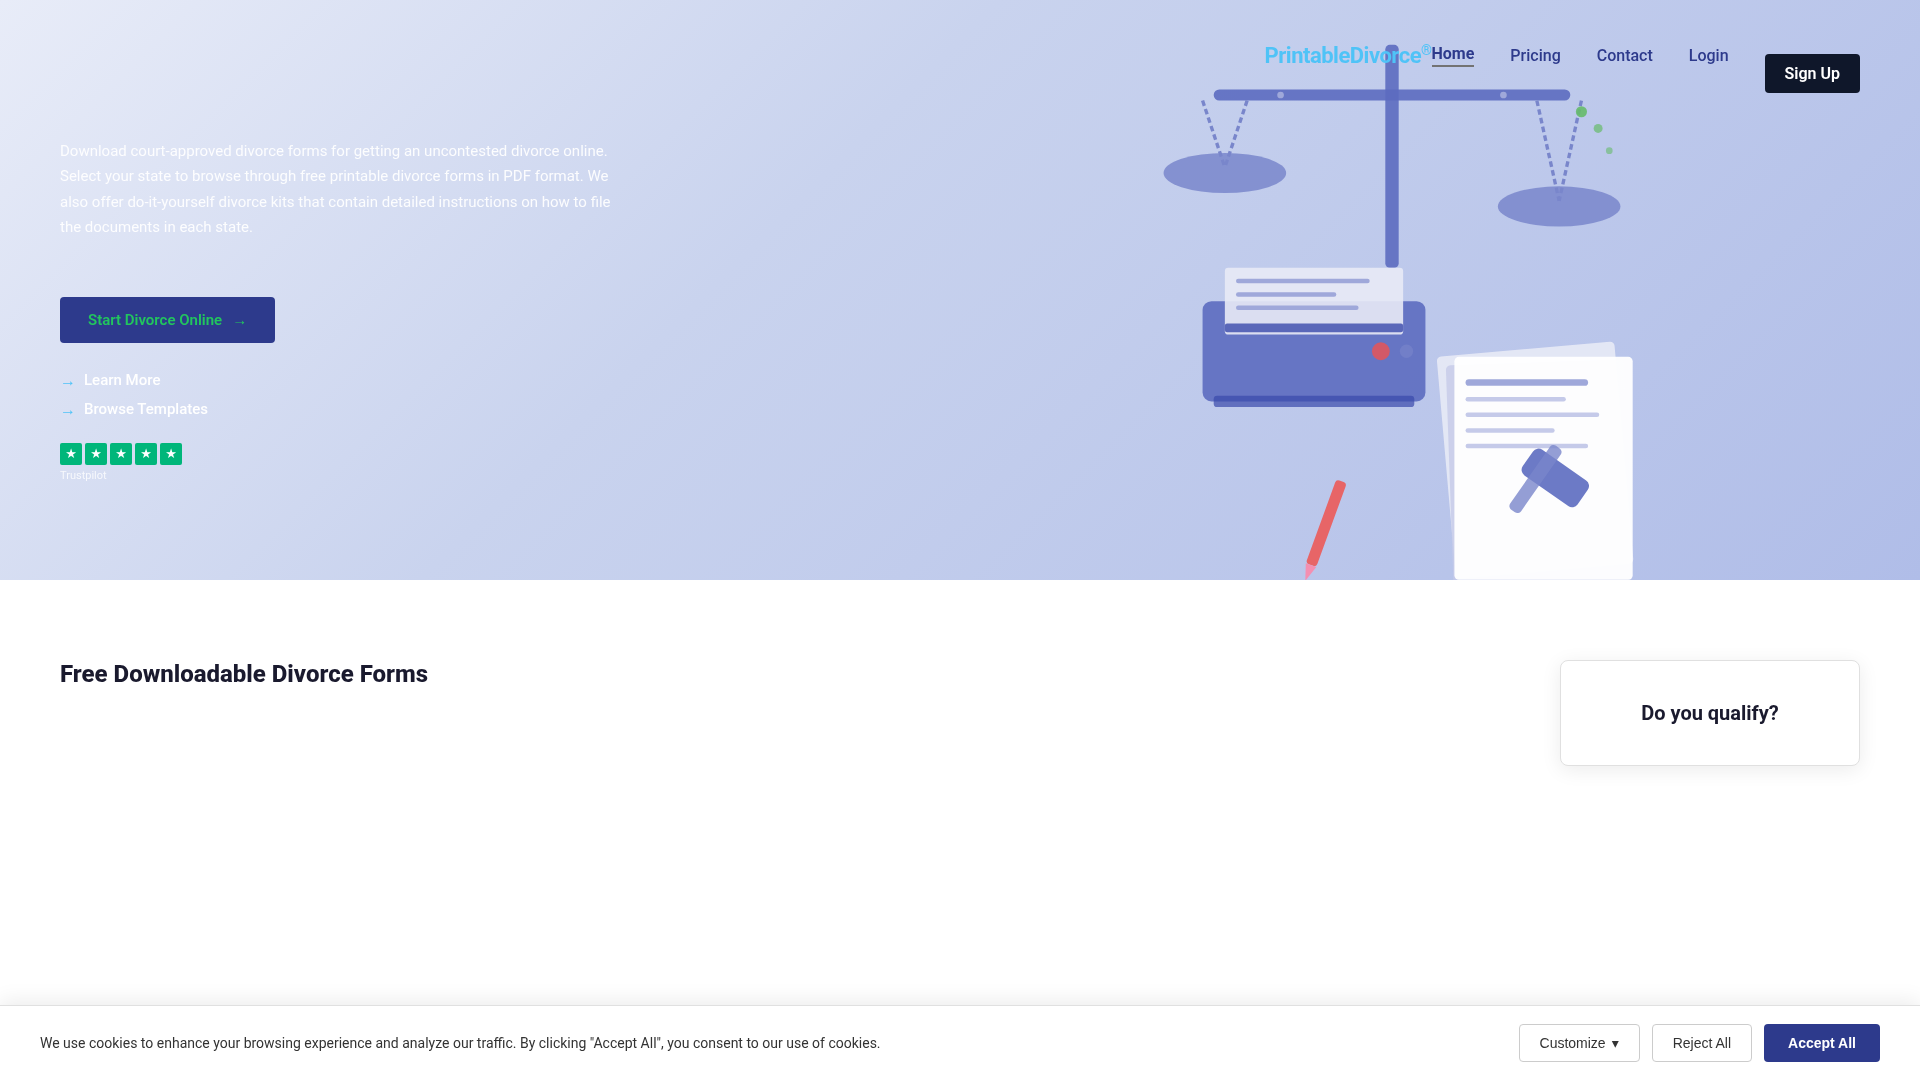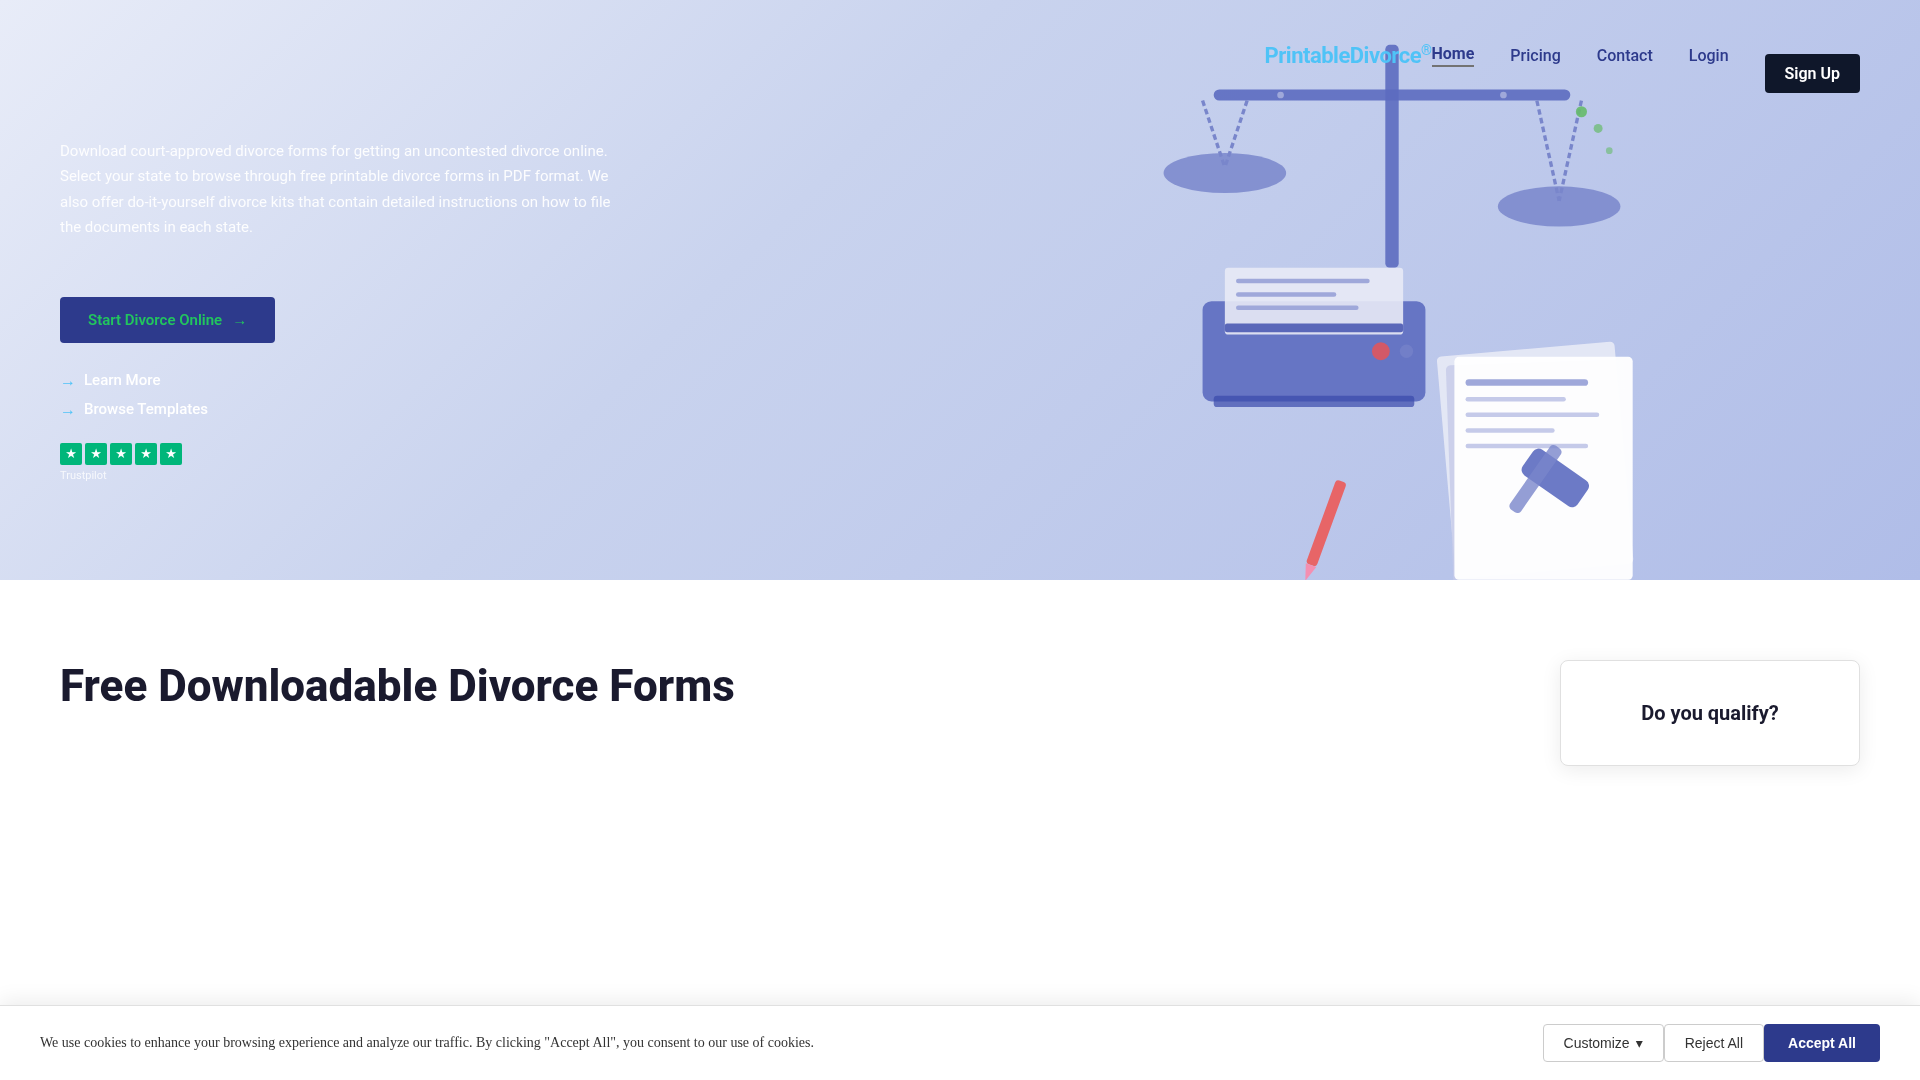--- a/index.html
+++ b/index.html
@@ -127,21 +127,21 @@
       padding: 80px 60px 60px 60px;
       gap: 60px;
       background: #fff;
     }
     .section-two-left { flex: 1; }
     .section-two-right {
       width: 300px;
       min-height: 200px;
     }
     .section-title {
-      font-size: 44px;
+      font-size: 24px;
       font-weight: 800;
       color: #1a1a2e;
       margin-bottom: 16px;
     }
 
     
     .qualify-card {
       background: #fff;
       border: 1px solid #e0e0e0;
       border-radius: 8px;
@@ -169,23 +169,22 @@
       align-items: center;
       justify-content: space-between;
       z-index: 1000;
       box-shadow: 0 -4px 20px rgba(0,0,0,0.08);
       gap: 20px;
     }
     .cookie-text {
       font-size: 14px;
       color: #333;
       flex: 1;
-      font-family: Liberation Serif, serif;
-    }
-    .cookie-buttons { display: flex; }
+    }
+    .cookie-buttons { display: flex; gap: 12px; }
     .btn-customize {
       background: #fff;
       color: #333;
       border: 1px solid #ccc;
       padding: 10px 20px;
       font-size: 14px;
       border-radius: 4px;
       cursor: pointer;
       display: flex;
       align-items: center;

